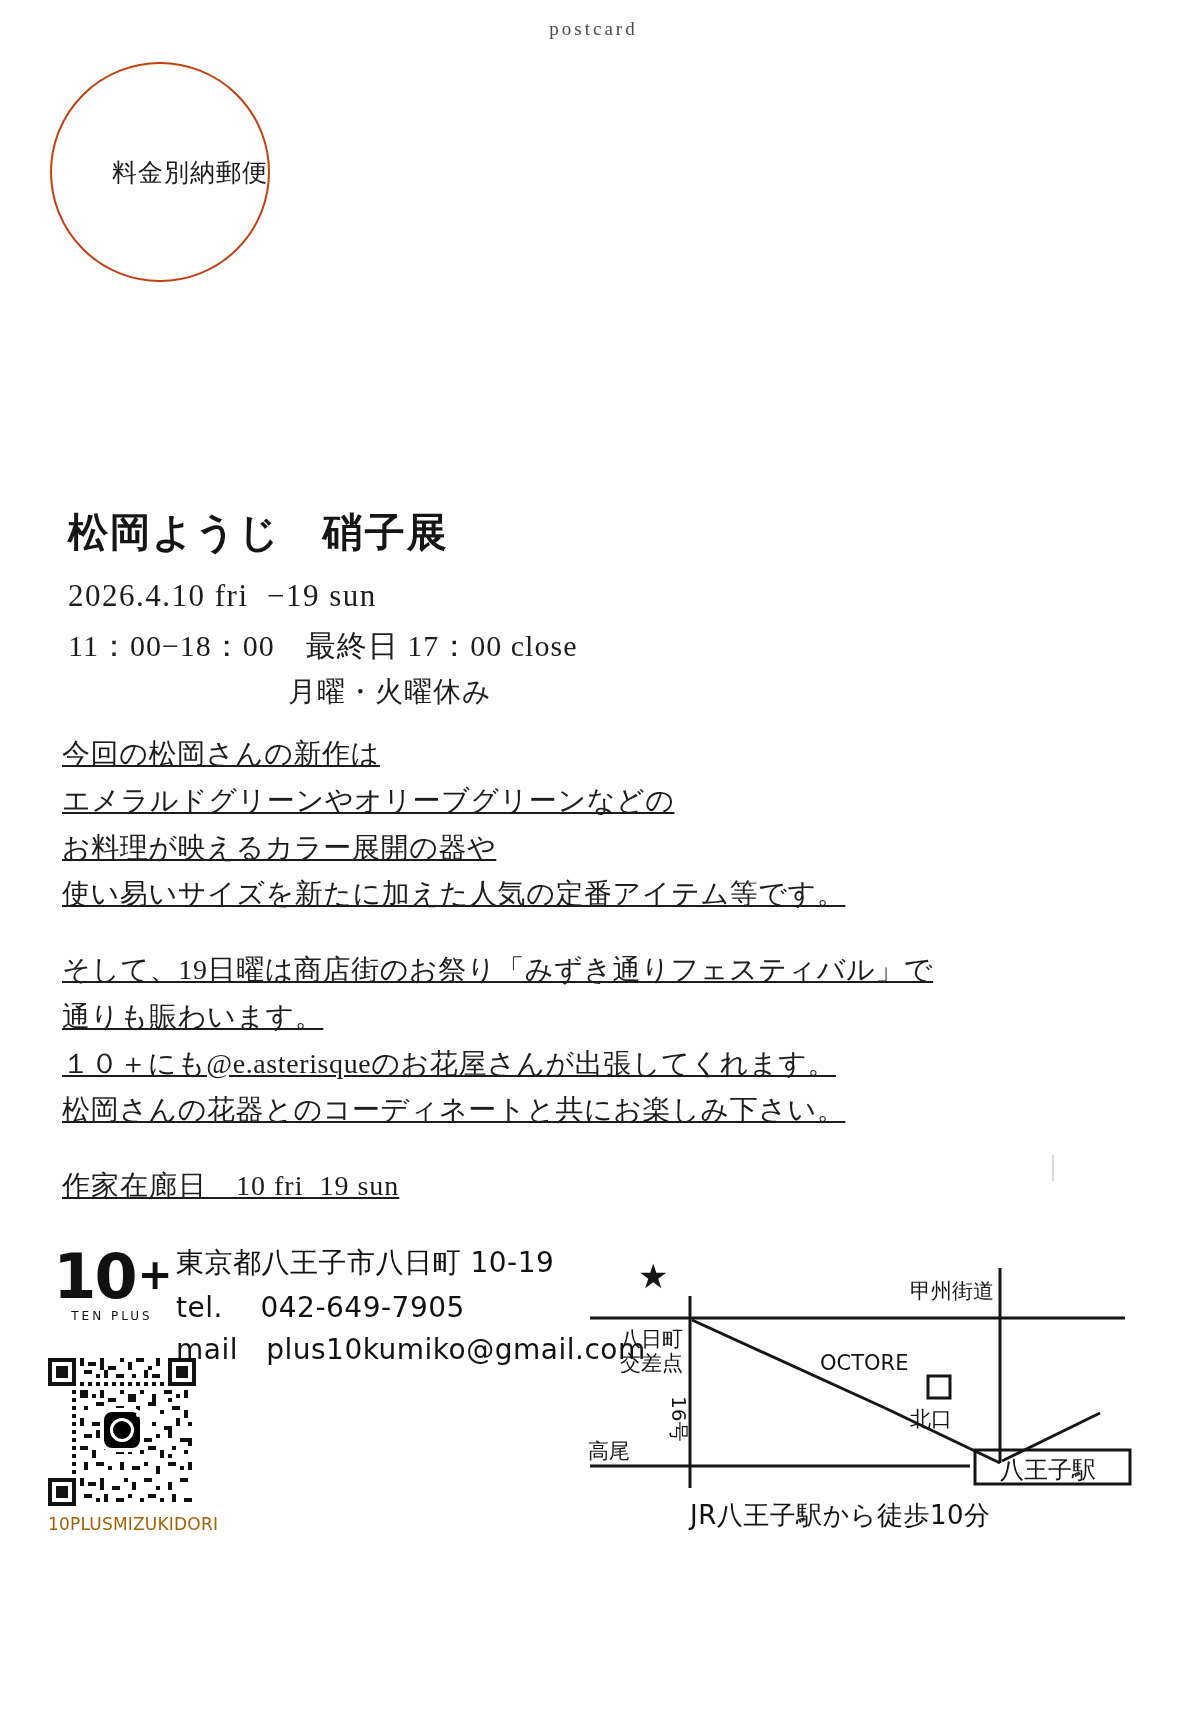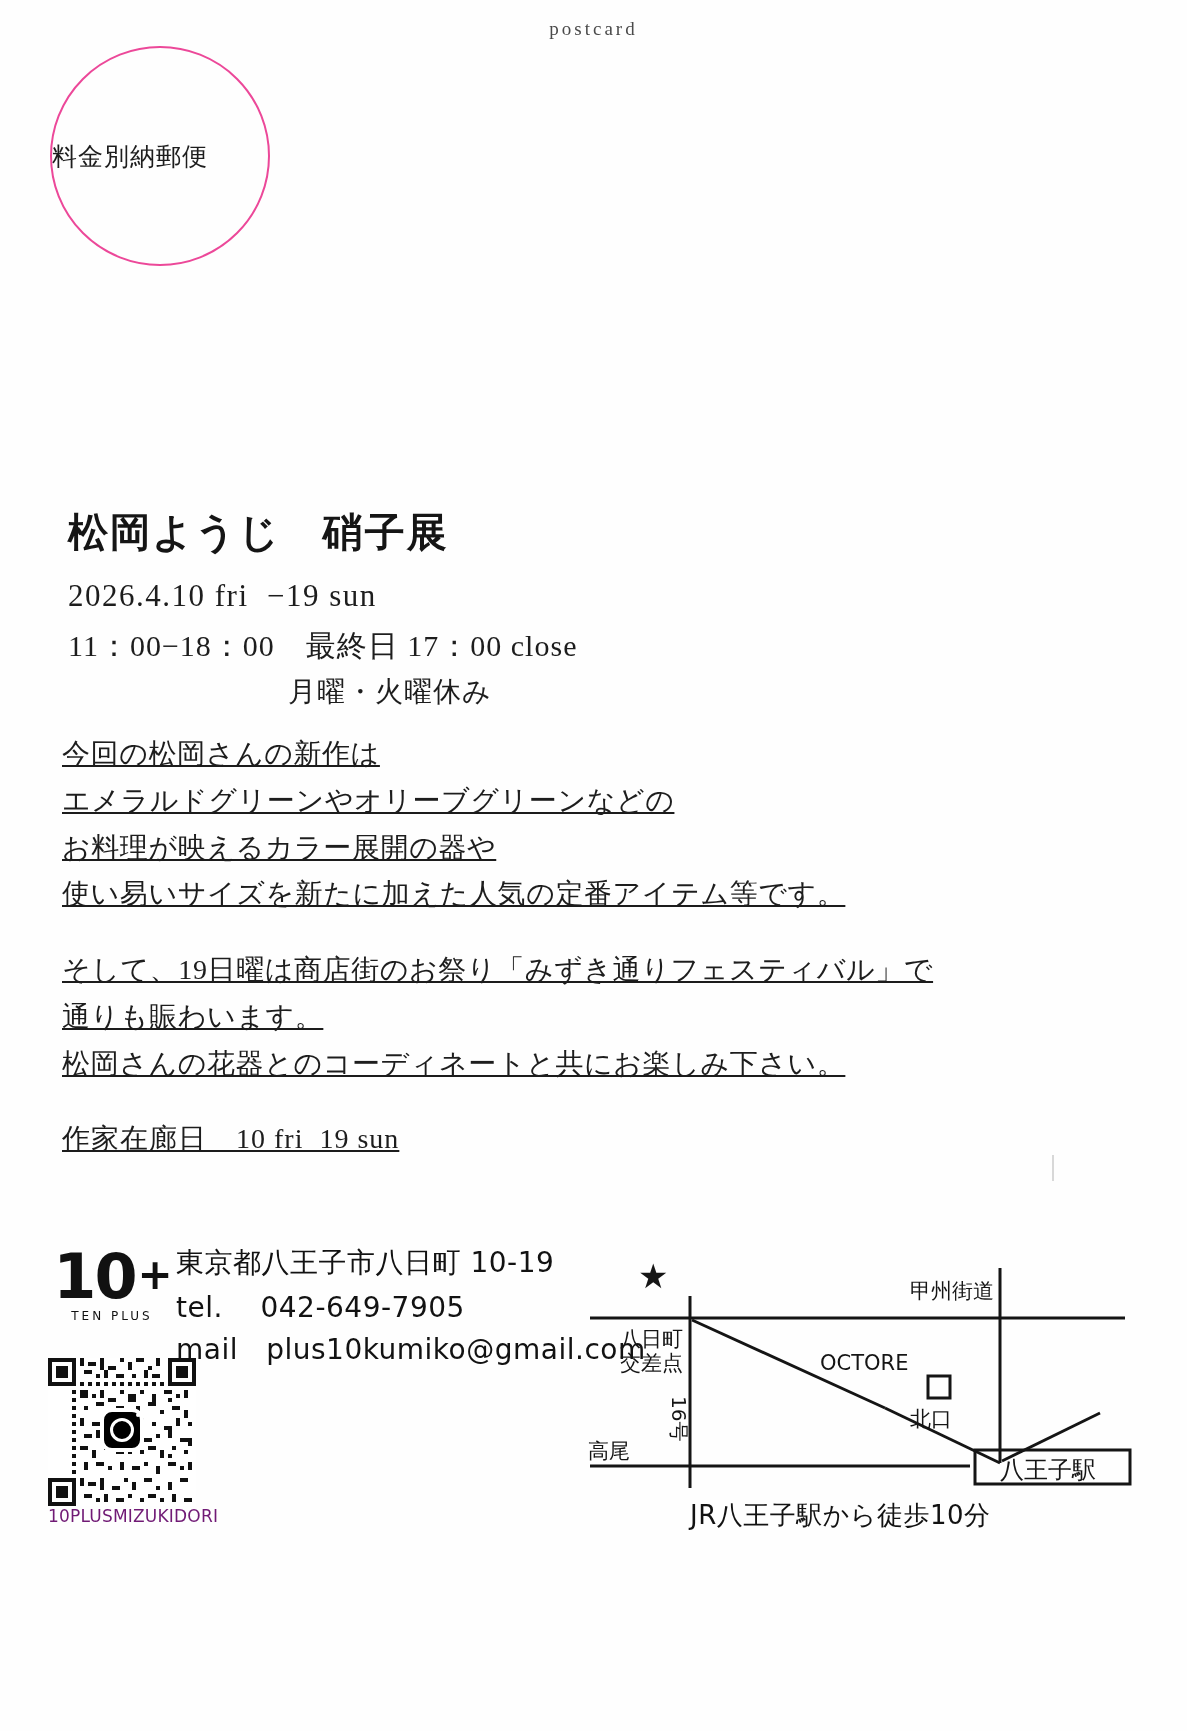--- a/index.html
+++ b/index.html
@@ -31,28 +31,28 @@
     font-family: "Liberation Serif", serif;
     font-size: 19px;
     letter-spacing: 3px;
     color: #4a4a4a;
   }
 
   
   .postage-circle {
     position: absolute;
     left: 50px;
-    top: 46px;
+    top: 62px;
     width: 216px;
     height: 216px;
-    border: 2px solid #ec4899;
+    border: 2px solid #c2410c;
     border-radius: 50%;
     display: flex;
     align-items: center;
-    justify-content: flex-start;
+    justify-content: flex-end;
   }
   .postage-circle span {
     font-family: "DejaVu Sans", sans-serif;
     font-size: 25px;
     letter-spacing: 1px;
     color: #1d1d1d;
     white-space: nowrap;
   }
 
   
@@ -219,21 +219,22 @@
     top: -8px;
     width: 4px;
     height: 4px;
     background: #fff;
     border-radius: 50%;
   }
   .ig-handle {
     font-family: "DejaVu Sans", sans-serif;
     font-size: 17px;
     letter-spacing: 0.2px;
-    color: #701a75;
+    color: #a16207;
+    margin-top: 8px;
     white-space: nowrap;
   }
 
   
   .map {
     position: absolute;
     left: 580px;
     top: 28px;
     width: 560px;
     height: 300px;
@@ -279,20 +280,21 @@
   <div class="body-block">
     <div class="para">
       <p>今回の松岡さんの新作は</p>
       <p>エメラルドグリーンやオリーブグリーンなどの</p>
       <p>お料理が映えるカラー展開の器や</p>
       <p>使い易いサイズを新たに加えた人気の定番アイテム等です。</p>
     </div>
     <div class="para">
       <p>そして、19日曜は商店街のお祭り「みずき通りフェスティバル」で</p>
       <p>通りも賑わいます。</p>
+      <p>１０＋にも@e.asterisqueのお花屋さんが出張してくれます。</p>
       <p>松岡さんの花器とのコーディネートと共にお楽しみ下さい。</p>
     </div>
     <div class="para artist-days">
       <p>作家在廊日　10 fri  19 sun</p>
     </div>
   </div>
 
   <div class="footer">
 
     <div class="logo">

